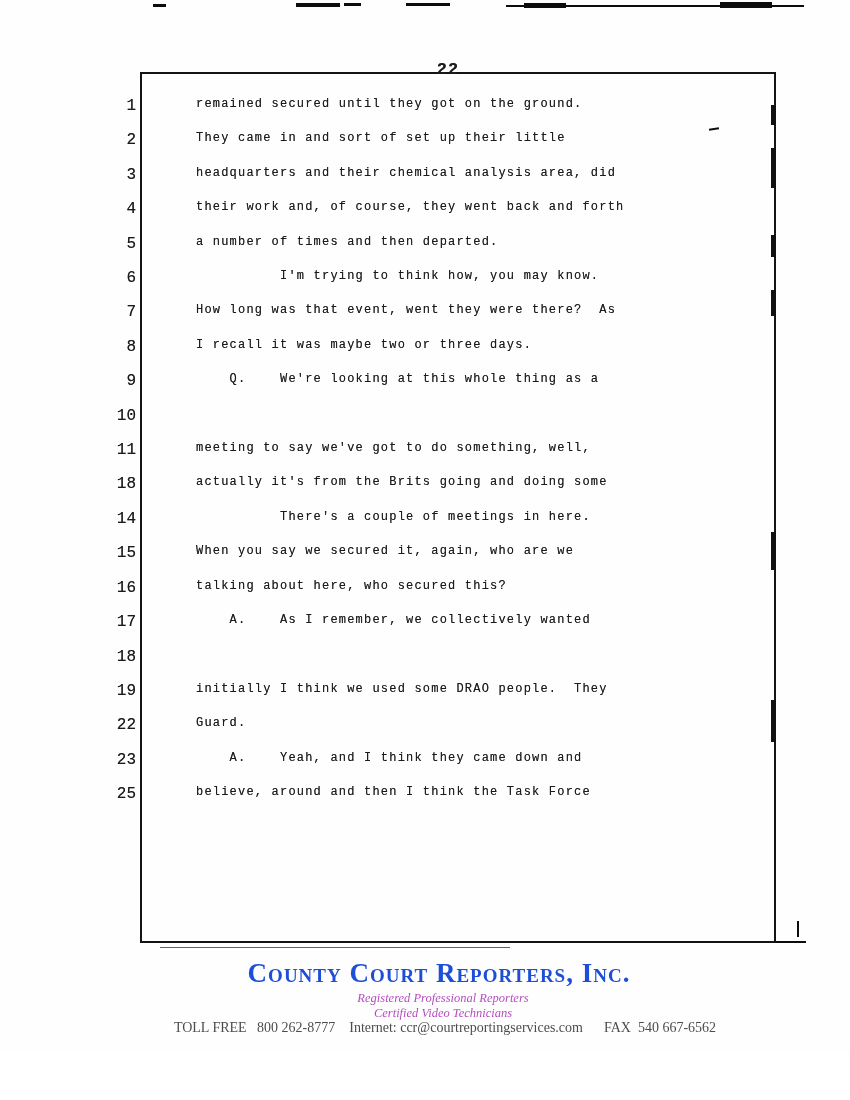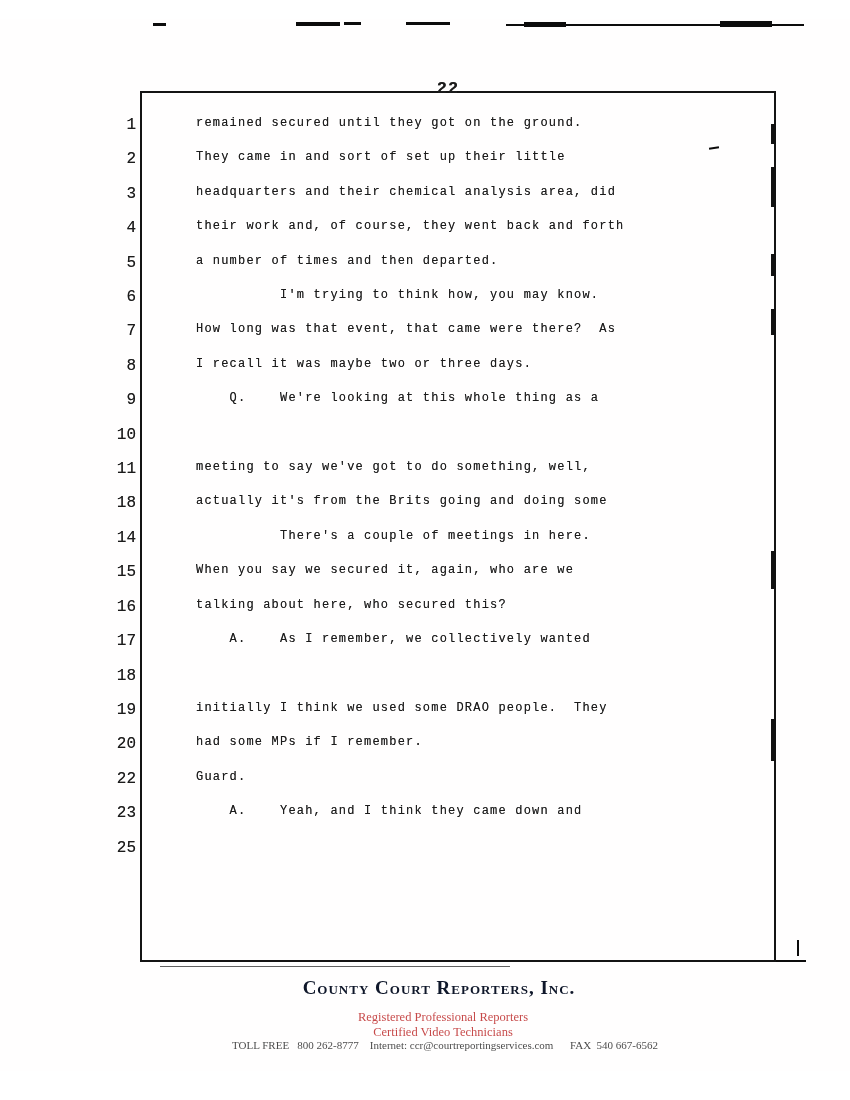--- a/index.html
+++ b/index.html
@@ -1,21 +1,20 @@
 <!DOCTYPE html>
 <html><head>
 <meta charset="utf-8">
 <style>
   * { margin:0; padding:0; box-sizing:border-box; }
   html,body { background:#ffffff; }
   .sheet {
     position:relative; width:850px; height:1052px; background:#fffefe;
     overflow:hidden; color:#1b1b1b;
     font-family:"Liberation Mono","DejaVu Sans Mono",monospace;
-    margin-top:19px;
   }
 
   
   .artifact { position:absolute; background:#0c0c0c; }
   .a1 { left:153px; top:4px;  width:13px;  height:3px; }
   .a2 { left:296px; top:3px;  width:44px;  height:4px; }
   .a3 { left:344px; top:3px;  width:17px;  height:3px; }
   .a4 { left:406px; top:3px;  width:44px;  height:3px; }
   .a5 { left:506px; top:5px;  width:298px; height:2px; }
   .a6 { left:524px; top:3px;  width:42px;  height:5px; }
@@ -57,34 +56,34 @@
     position:absolute; left:196px; white-space:pre;
     font-size:12px; letter-spacing:1.2px;
     text-shadow:0 0 .4px rgba(0,0,0,.55);
   }
 
   
   .footer { position:absolute; left:40px; width:810px; text-align:center; }
   .company {
     position:absolute; left:0; right:12px; top:958px;
     font-family:"Liberation Serif","DejaVu Serif",serif;
-    font-variant:small-caps; font-weight:700; font-size:19px;
-    letter-spacing:1px; color:#0f172a;
+    font-variant:small-caps; font-weight:700; font-size:27px;
+    letter-spacing:1px; color:#1d4ed8;
   }
   .tagline {
     position:absolute; left:0; right:4px;
     font-family:"Liberation Serif","DejaVu Serif",serif;
-    font-size:12.5px; color:#b91c1c; opacity:.8;
+    font-style:italic; font-size:12.5px; color:#a21caf; opacity:.8;
   }
   .tag1 { top:991px; }
   .tag2 { top:1006px; }
   .contact {
     position:absolute; left:0; right:0; top:1020px;
     font-family:"Liberation Serif","DejaVu Serif",serif;
-    font-size:11px; color:#383838; white-space:pre; opacity:.9;
+    font-size:14px; color:#383838; white-space:pre; opacity:.9;
   }
   .watermark {
     position:absolute; left:0; right:0; top:1080px;
     font-family:Liberation Mono, monospace;
     font-style:italic; font-size:11.5px; letter-spacing:2.5px;
     color:#a8a8a8; filter:blur(.4px);
   }
 </style>
 </head>
 <body>
@@ -133,21 +132,21 @@
       <div class="line">
         <span class="num">5</span>
         <span class="txt">a number of times and then departed.</span>
       </div>
       <div class="line">
         <span class="num">6</span>
         <span class="txt">          I'm trying to think how, you may know.</span>
       </div>
       <div class="line">
         <span class="num">7</span>
-        <span class="txt">How long was that event, that came were there?  As</span>
+        <span class="txt">How long was that event, went they were there?  As</span>
       </div>
       <div class="line">
         <span class="num">8</span>
         <span class="txt">I recall it was maybe two or three days.</span>
       </div>
       <div class="line">
         <span class="num">9</span>
         <span class="txt">    Q.    We're looking at this whole thing as a</span>
       </div>
       <div class="line">
@@ -178,33 +177,30 @@
         <span class="txt">    A.    As I remember, we collectively wanted</span>
       </div>
       <div class="line">
         <span class="num">18</span>
       </div>
       <div class="line">
         <span class="num">19</span>
         <span class="txt">initially I think we used some DRAO people.  They</span>
       </div>
       <div class="line">
-        <span class="num">20</span>
-        <span class="txt">had some MPs if I remember.</span>
-      </div>
-      <div class="line">
         <span class="num">22</span>
         <span class="txt">Guard.</span>
       </div>
       <div class="line">
         <span class="num">23</span>
         <span class="txt">    A.    Yeah, and I think they came down and</span>
       </div>
       <div class="line">
         <span class="num">25</span>
+        <span class="txt">believe, around and then I think the Task Force</span>
       </div>
     </div>
 
   <div class="footer">
     <div class="company">County Court Reporters, Inc.</div>
     <div class="tagline tag1">Registered Professional Reporters</div>
     <div class="tagline tag2">Certified Video Technicians</div>
     <div class="contact">TOLL FREE   800 262-8777    Internet: ccr@courtreportingservices.com      FAX  540 667-6562</div>
     <div class="watermark">PROFESSIONAL REPORTING SINCE 19..</div>
   </div>

